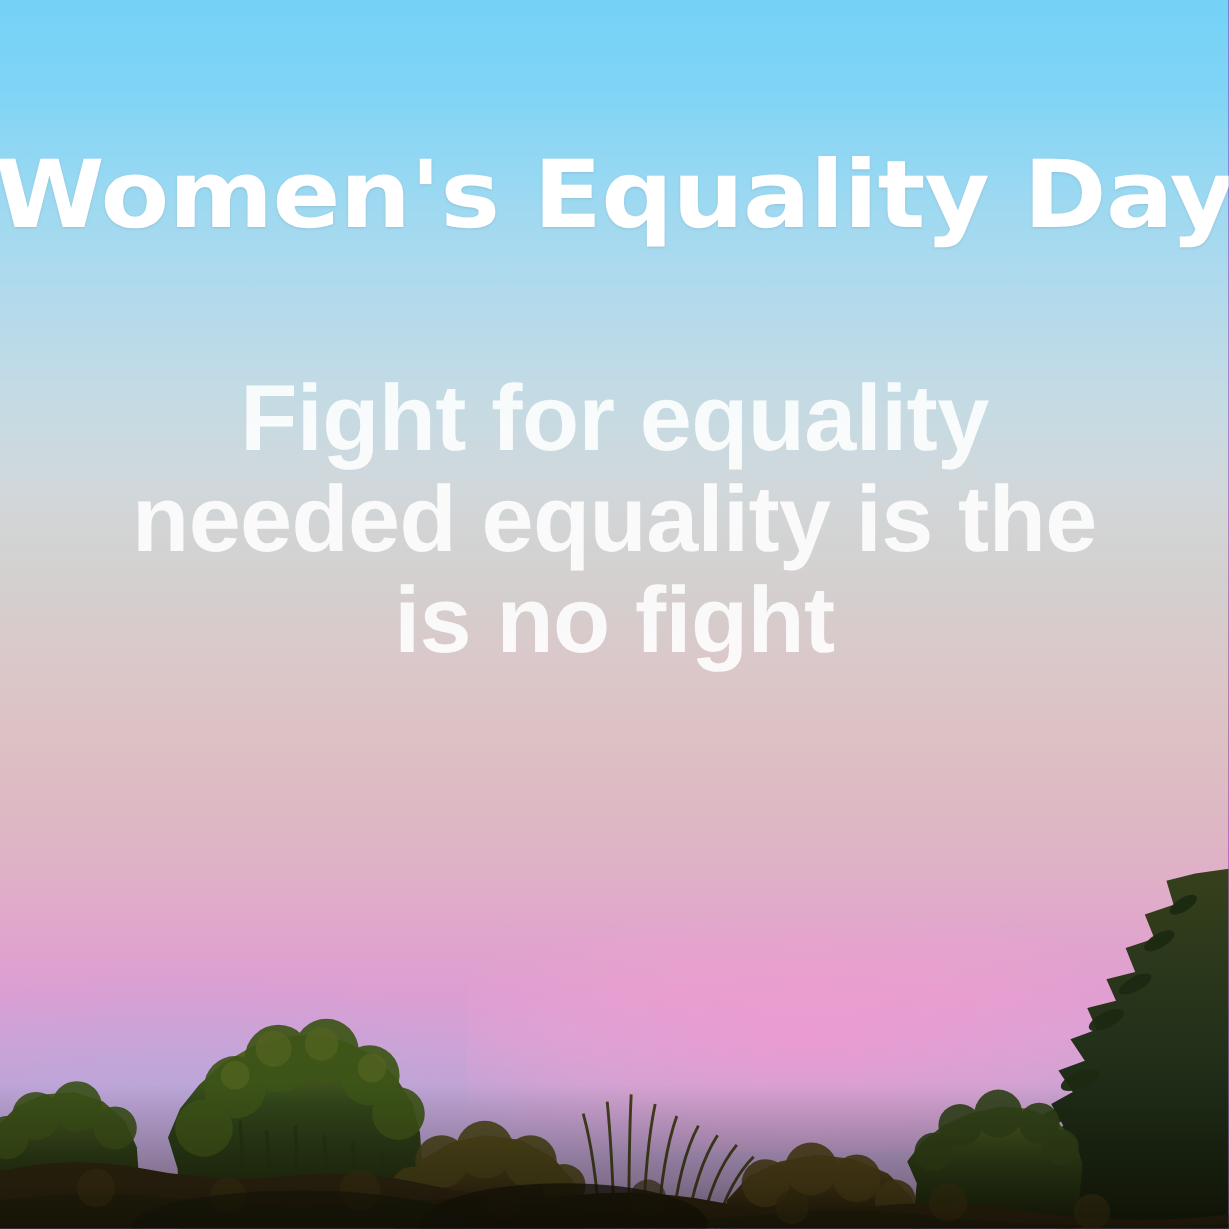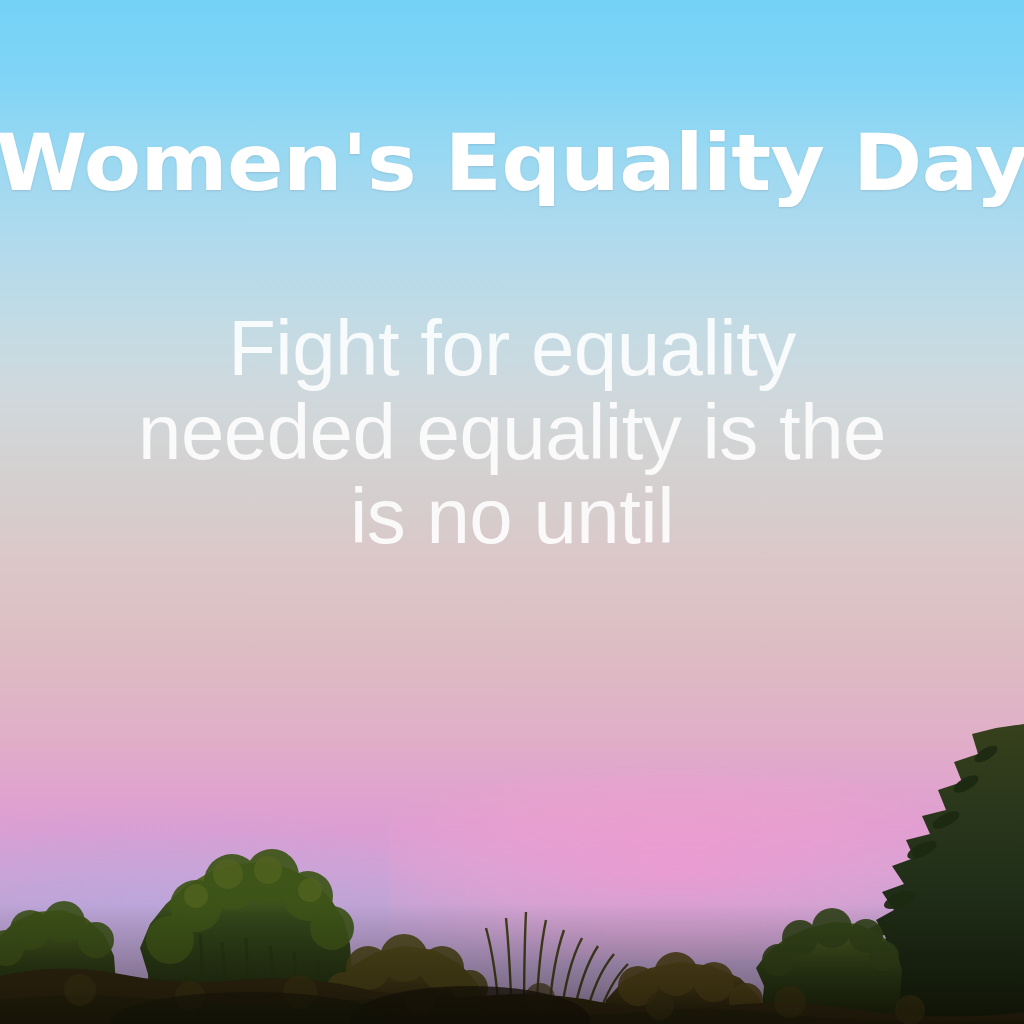--- a/index.html
+++ b/index.html
@@ -88,21 +88,21 @@
     text-shadow: 0 1px 2px rgba(120,150,170,0.35);
   }
 
   .quote {
     position: absolute;
     left: 0;
     top: 306px;
     width: 1024px;
     text-align: center;
     font-family: "Liberation Sans", sans-serif;
-    font-weight: 400;
+    font-weight: 700;
     font-size: 78px;
     line-height: 84px;
     color: rgba(255,255,255,0.88);
     letter-spacing: -0.5px;
   }
   .quote .qline { display: block; }
 
   
   .scene {
     position: absolute;
@@ -303,16 +303,16 @@
     </svg>
   </div>
 
   <div class="ground-shade"></div>
 
   <div class="title">Women's Equality Day</div>
 
   <div class="quote">
     <span class="qline">Fight for equality</span>
     <span class="qline">needed equality is the</span>
-    <span class="qline">is no until</span>
+    <span class="qline">is no fight</span>
   </div>
 
 </div>
 
 </body></html>

